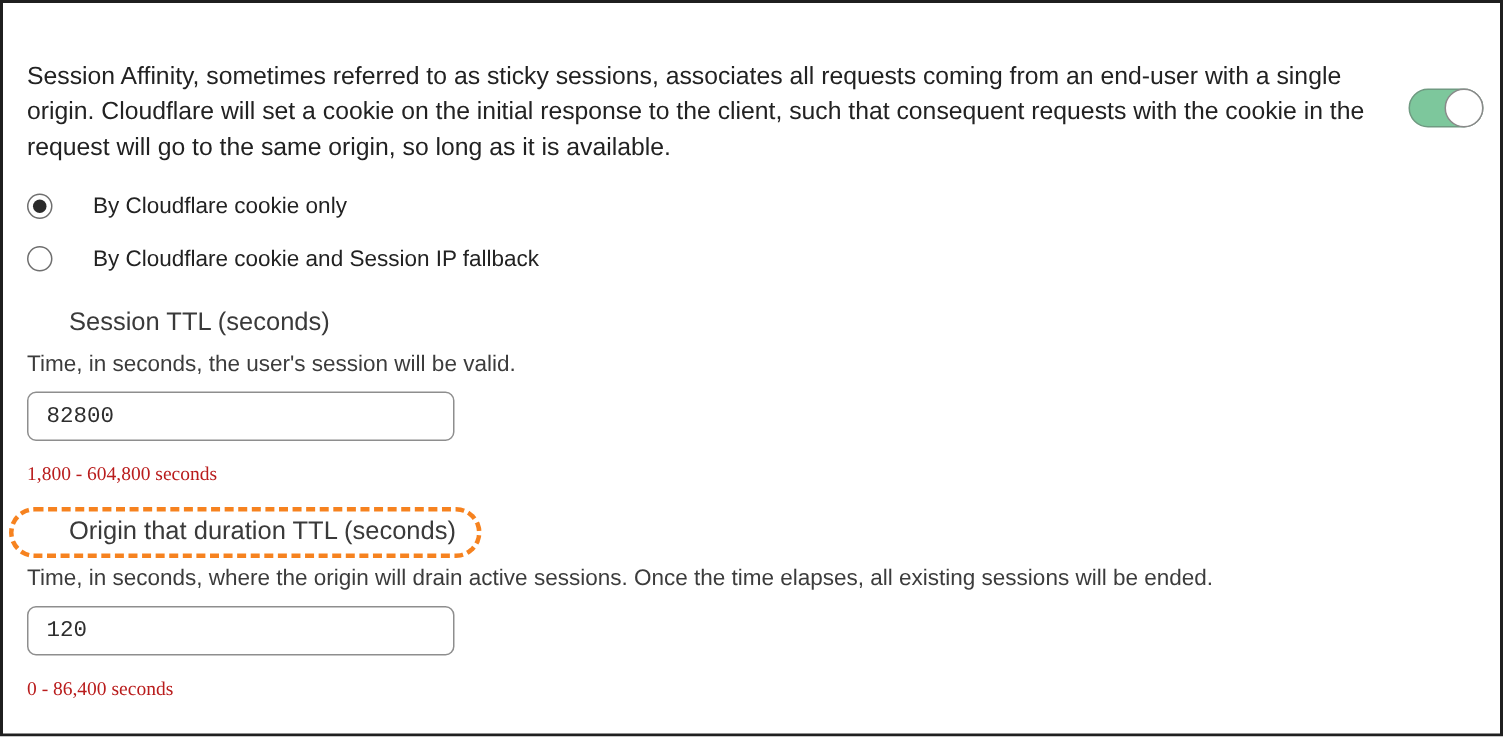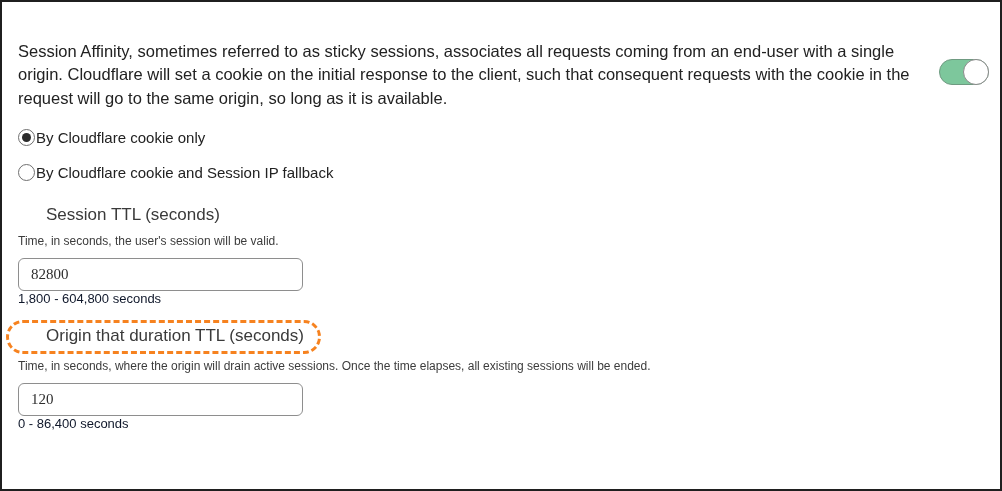--- a/index.html
+++ b/index.html
@@ -52,21 +52,21 @@
     height: 26px;
     border-radius: 50%;
     background: #ffffff;
     border: 1px solid #8a8a8a;
   }
   
   .radio-group { margin-top: 17px; }
   .radio-row {
     display: flex;
     align-items: center;
-    gap: 1px;
+    gap: 27px;
     height: 20px;
     cursor: pointer;
     width: max-content;
   }
   .radio-row + .radio-row { margin-top: 15px; }
   .radio-circle {
     width: 17px;
     height: 17px;
     border-radius: 50%;
     border: 1.5px solid #6f6f6f;
@@ -87,41 +87,43 @@
     color: #222222;
   }
   
   .section-label {
     font-size: 17px;
     color: #3a3a3a;
     margin-top: 23px;
     margin-left: 28px;
   }
   .help-text {
-    font-size: 12px;
+    font-size: 15px;
     color: #3c3c3c;
     margin-top: 9px;
   }
   .ttl-input {
     display: block;
     margin-top: 10px;
     width: 285px;
     height: 33px;
     border: 1px solid #8e8e8e;
     border-radius: 6px;
     padding: 0 12px;
-    font-family: Liberation Serif, serif;
+    font-family: Liberation Mono, monospace;
     font-size: 15px;
     color: #2e2e2e;
     background: #ffffff;
     outline: none;
   }
   .range-text {
     font-size: 13px;
-    color: #0f172a;
+    color: #b91c1c;
+    margin-top: 14px;
+    font-family: Liberation Serif, serif;
   }
   
   .highlight-oval {
     display: inline-block;
     margin: 14px 0 0 -12px;
     border: 3px dashed #f6821f;
     border-radius: 18px;
     padding: 3px 14px 5px 9px;
   }
   .highlight-oval .section-label { margin-top: 0; }

